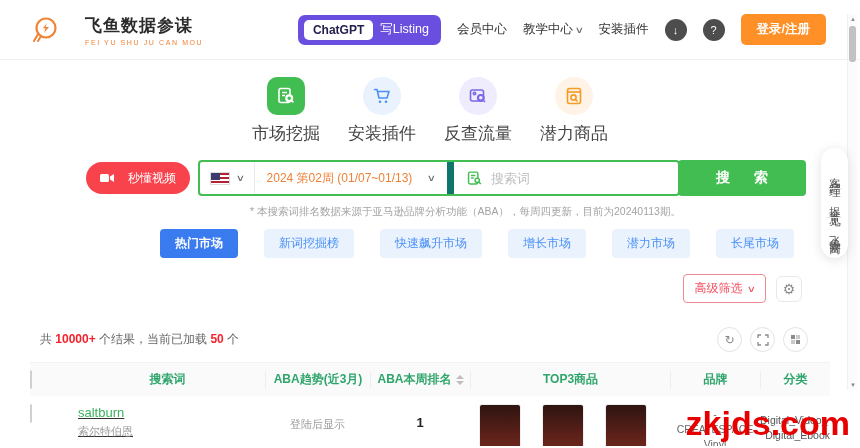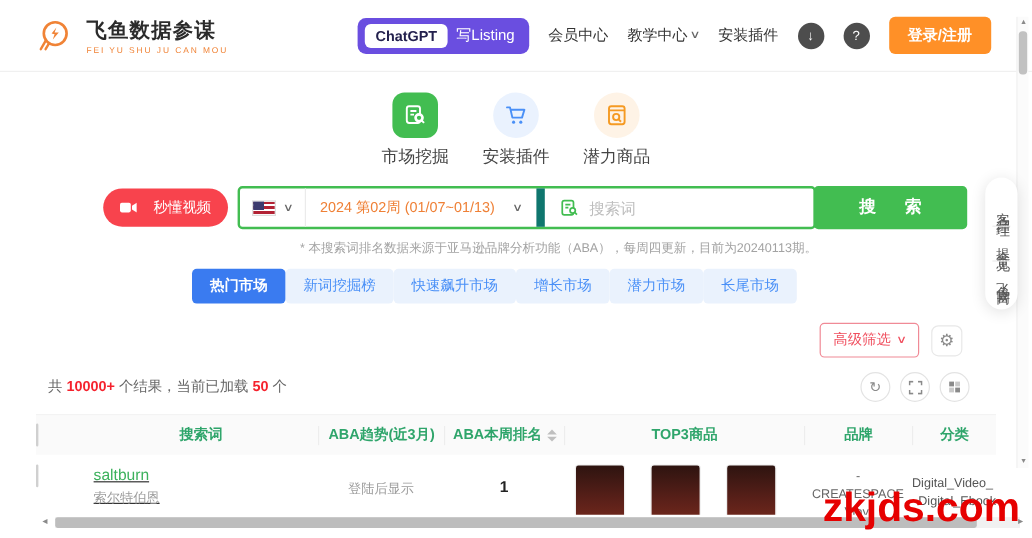--- a/index.html
+++ b/index.html
@@ -3,42 +3,42 @@
 <meta charset="utf-8">
 <style>
   * { margin:0; padding:0; box-sizing:border-box; }
   html,body { width:860px; height:448px; overflow:hidden; background:#fff;
     font-family:"Liberation Sans","DejaVu Sans",sans-serif; color:#333; }
   .page { position:relative; width:860px; height:448px; background:#fff; }
 
   
   .header { height:60px; display:flex; align-items:center; justify-content:space-between;
     padding:0 34px 0 30px; border-bottom:1px solid #f0f0f0; background:#fff; }
-  .logo { display:flex; align-items:center; gap:12px; }
+  .logo { display:flex; align-items:center; gap:25px; }
   .logo-txt .t1 { font-size:17px; font-weight:bold; color:#2b2b2b; letter-spacing:1px; }
   .logo-txt .t2 { font-size:7px; color:#f08336; letter-spacing:1.6px; margin-top:2px; }
   .hright { display:flex; align-items:center; gap:16px;justify-content:center; }
   .gpt-btn { display:flex; align-items:center; gap:7px; background:#6a4ee0; border-radius:7px;
     padding:5px 12px 5px 6px; cursor:pointer; }
   .gpt-pill { background:#fff; color:#23204d; font-weight:bold; font-size:12px;
     border-radius:5px; padding:3px 9px; }
   .gpt-rest { color:#fff; font-size:12.5px; }
   .nav-item { font-size:12.5px; color:#333; cursor:pointer; display:flex; align-items:center; gap:3px; }
   .chev { font-size:9px; color:#666; transform:scaleX(1.4); }
   .circle-ic { width:22px; height:22px; border-radius:50%; background:#4d4d4d; color:#fff;
     display:flex; align-items:center; justify-content:center; font-size:11px; cursor:pointer; }
   .login-btn { background:#ff9027; color:#fff; font-size:12.5px; font-weight:bold;
     padding:7px 16px; border-radius:5px; cursor:pointer; }
 
   
   .tabs-row { display:flex; justify-content:center; gap:28px; margin-top:17px; }
   .tab { display:flex; flex-direction:column; align-items:center; gap:7px; cursor:pointer; }
   .tab-ic { width:38px; height:38px; border-radius:50%; display:flex; align-items:center; justify-content:center; }
   .tab-ic.sq { border-radius:10px; }
-  .tab-label { font-size:14px; color:#444; }
+  .tab-label { font-size:17px; color:#444; }
 
   
   .search-row { display:flex; align-items:center; margin:15px 0 0 86px; height:36px; }
   .video-pill { display:flex; align-items:center; gap:14px; background:#f8434d; color:#fff;
     font-size:12px; padding:0 14px; height:32px; border-radius:17px; margin-right:8px; cursor:pointer; }
   .search-box { display:flex; align-items:center; height:36px; width:482px;
     border:2px solid #42bd51; border-radius:4px; background:#fff; }
   .flag-sel { display:flex; align-items:center; gap:7px; padding:0 10px; cursor:pointer;
     border-right:1px solid #ebebeb; height:100%; }
   .flag { position:relative; width:20px; height:13px;
@@ -50,35 +50,35 @@
   .kw-input { border:none; outline:none; flex:1; font-size:13px; color:#333;
     font-family:"Liberation Sans",sans-serif; }
   .kw-input::placeholder { color:#bdbdbd; }
   .search-btn { width:128px; height:36px; background:#42bd51; color:#fff; font-size:14px;
     font-weight:bold; border:none; border-radius:4px; letter-spacing:10px; padding-left:10px;
     cursor:pointer; margin-left:-2px; }
 
   .note { font-size:10.5px; color:#a3a3a3; margin:9px 0 0 250px; }
 
   
-  .filters-row { display:flex; gap:0; margin:10px 0 16px 160px; }
+  .filters-row { display:flex; gap:26px; margin:10px 0 16px 160px; }
   .f-btn { font-size:12px; color:#4a90f7; background:#eaf2fd; border:none; padding:6px 15px;
     border-radius:4px; cursor:pointer; font-family:"Liberation Sans",sans-serif; white-space:nowrap; }
   .f-btn.active { background:#3a7bf0; color:#fff; font-weight:bold; }
 
   
   .adv-row { display:flex; justify-content:flex-end; align-items:center; gap:10px; margin:16px 58px 0 0; }
   .adv-btn { display:flex; align-items:center; gap:6px; border:1px solid #f08a96; color:#f04e5e;
     background:#fff; font-size:12px; padding:5px 10px; border-radius:4px; cursor:pointer; }
   .adv-btn .chev { color:#f04e5e; }
   .gear-btn { width:26px; height:26px; border:1px solid #e8e8e8; border-radius:6px; background:#fff;
     color:#8a8a8a; font-size:14px; display:flex; align-items:center; justify-content:center; cursor:pointer; }
 
   
-  .res-row { display:flex; justify-content:space-between; align-items:center; margin:12px 52px 0 40px; }
+  .res-row { display:flex; justify-content:space-between; align-items:center; margin:24px 52px 0 40px; }
   .res-txt { font-size:12px; color:#666; }
   .res-num { color:#f5222d; font-weight:bold; }
   .res-icons { display:flex; gap:8px; }
   .tool-ic { width:25px; height:25px; border-radius:50%; border:1px solid #e3e3e3; background:#fff;
     color:#8a8a8a; display:flex; align-items:center; justify-content:center; font-size:12px; cursor:pointer; }
   .grid-glyph { display:grid; grid-template-columns:4px 4px; grid-template-rows:4px 4px; gap:1.5px; }
   .grid-glyph i { background:#8a8a8a; }
   .grid-glyph i.lt { background:#c9c9c9; }
 
   
@@ -192,20 +192,32 @@
       <div class="tab-ic" style="background:#eaf2fe;">
         <svg width="20" height="20" viewBox="0 0 20 20" fill="none" stroke="#4a90f7" stroke-width="1.6">
           <path d="M2.5 3.5 h2.5 l2 8.5 h8 l2-6.5 h-11" stroke-linecap="round" stroke-linejoin="round"></path>
           <circle cx="8" cy="15.8" r="1.3" fill="#4a90f7" stroke="none"></circle>
           <circle cx="14" cy="15.8" r="1.3" fill="#4a90f7" stroke="none"></circle>
         </svg>
       </div>
       <div class="tab-label">安装插件</div>
     </div>
     <div class="tab">
+      <div class="tab-ic" style="background:#efedfd;">
+        <svg width="20" height="20" viewBox="0 0 20 20" fill="none" stroke="#7a6ae8" stroke-width="1.6">
+          <rect x="2.5" y="4" width="13" height="11" rx="2"></rect>
+          <circle cx="6.5" cy="7.5" r="1.2"></circle>
+          <circle cx="12.8" cy="11.8" r="3.1" fill="#efedfd"></circle>
+          <circle cx="12.8" cy="11.8" r="2.6"></circle>
+          <path d="M15 14 L17 16"></path>
+        </svg>
+      </div>
+      <div class="tab-label">反查流量</div>
+    </div>
+    <div class="tab">
       <div class="tab-ic" style="background:#fef3e6;">
         <svg width="20" height="20" viewBox="0 0 20 20" fill="none" stroke="#f59a23" stroke-width="1.6">
           <rect x="3.5" y="2.5" width="13" height="15" rx="2"></rect>
           <path d="M3.5 6 h13"></path>
           <circle cx="9.5" cy="11.5" r="2.6"></circle>
           <path d="M11.5 13.5 L13.5 15.5"></path>
         </svg>
       </div>
       <div class="tab-label">潜力商品</div>
     </div>

